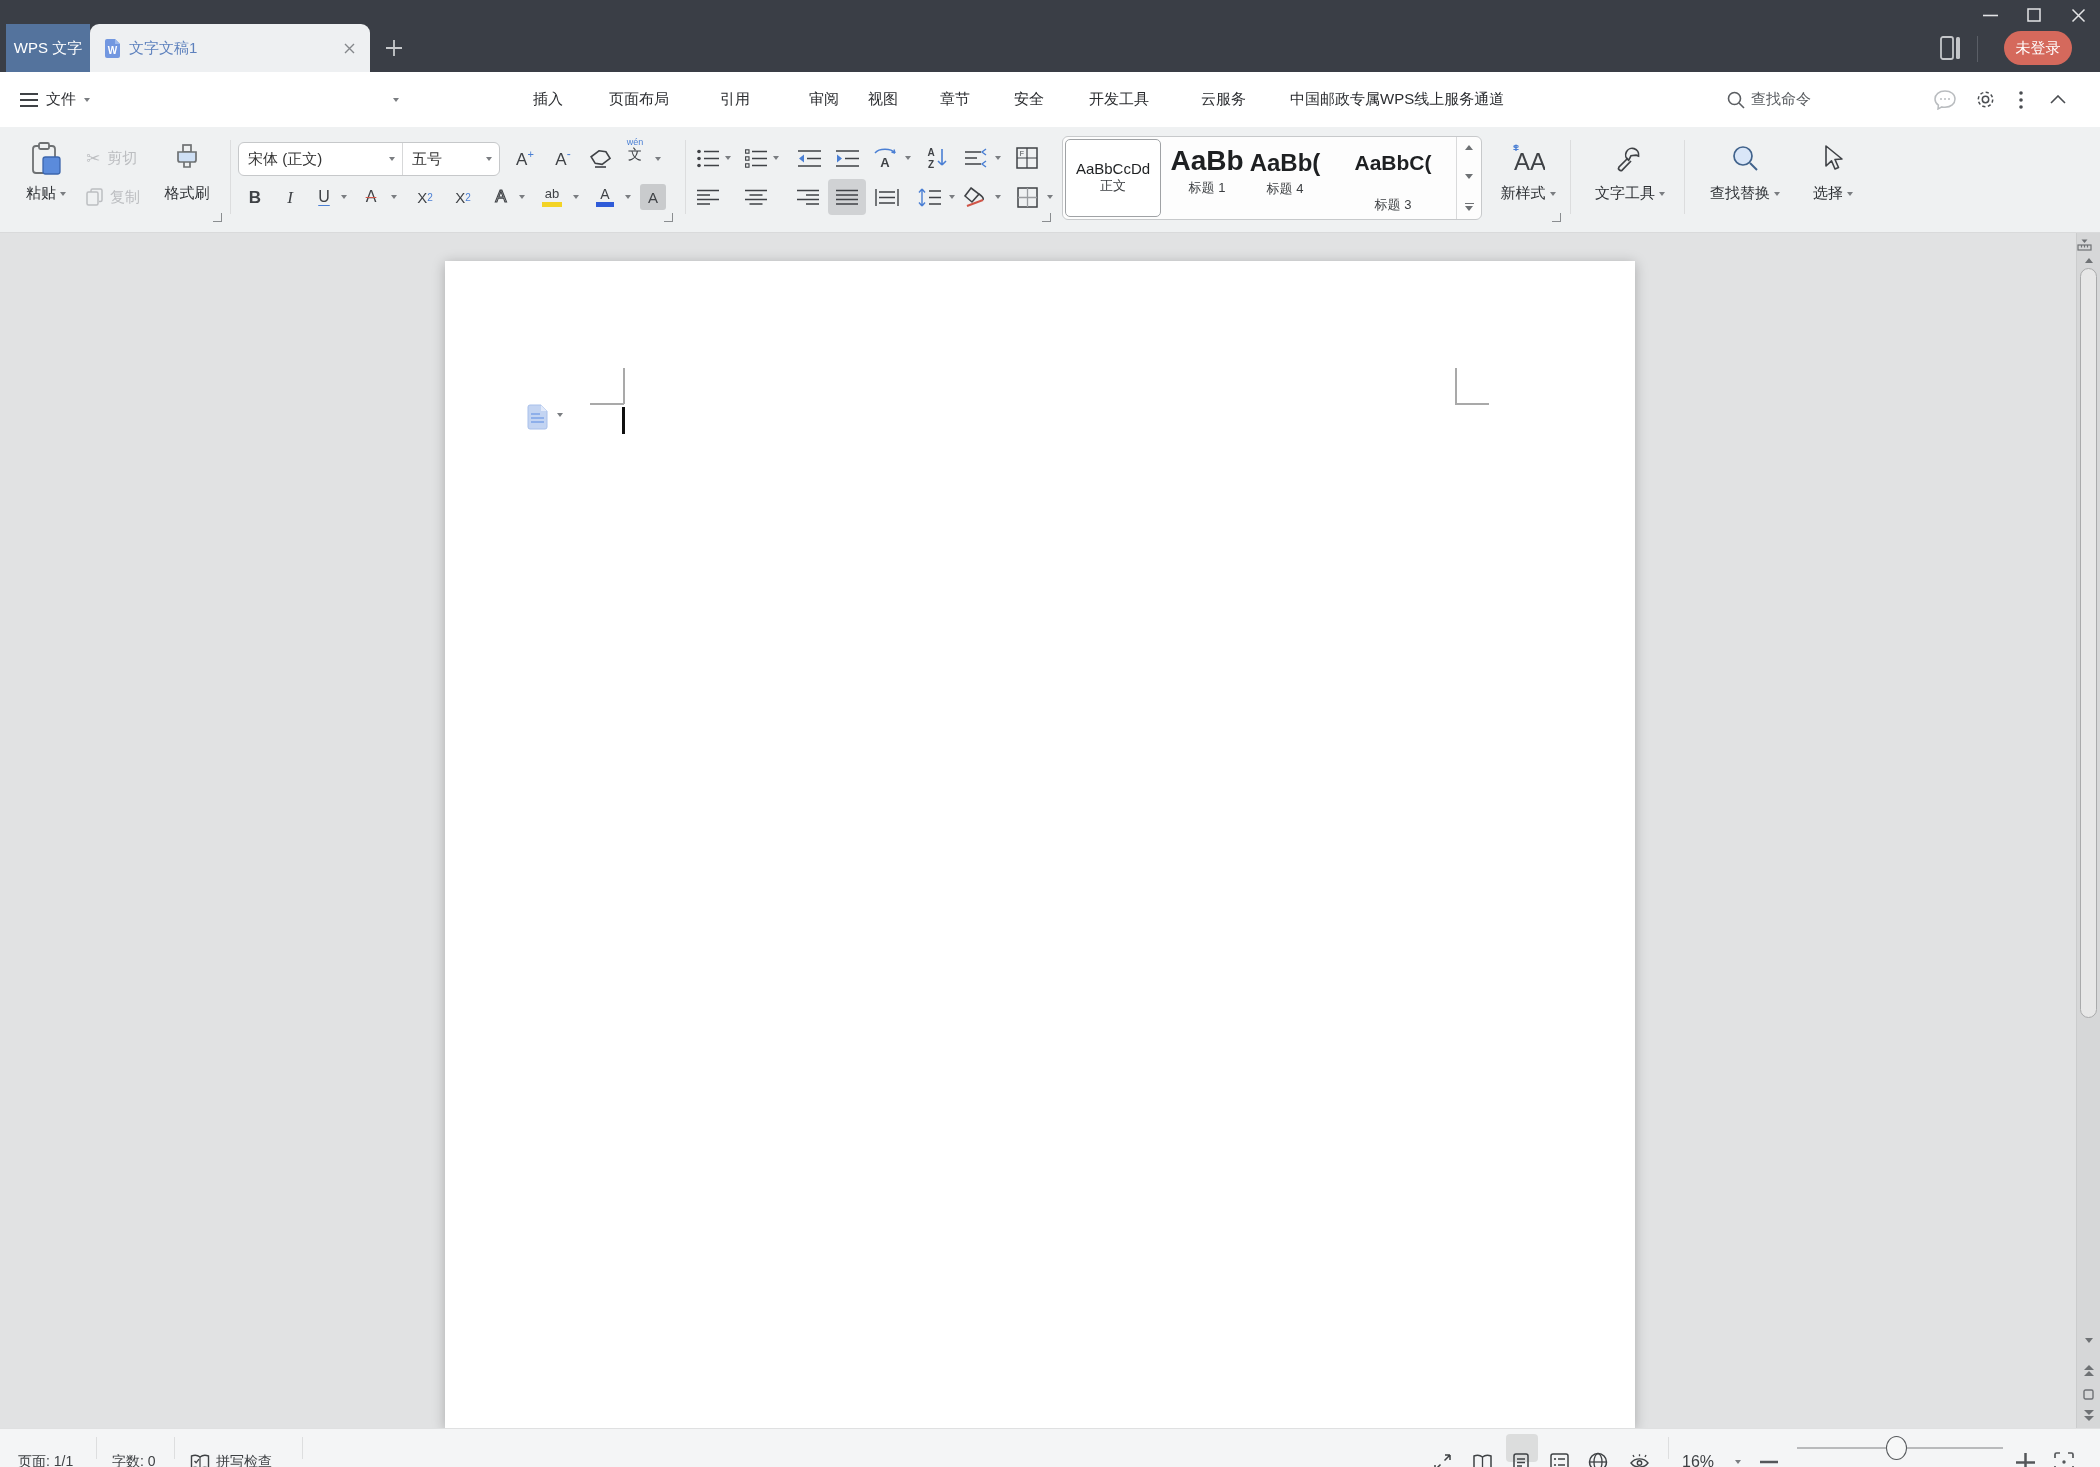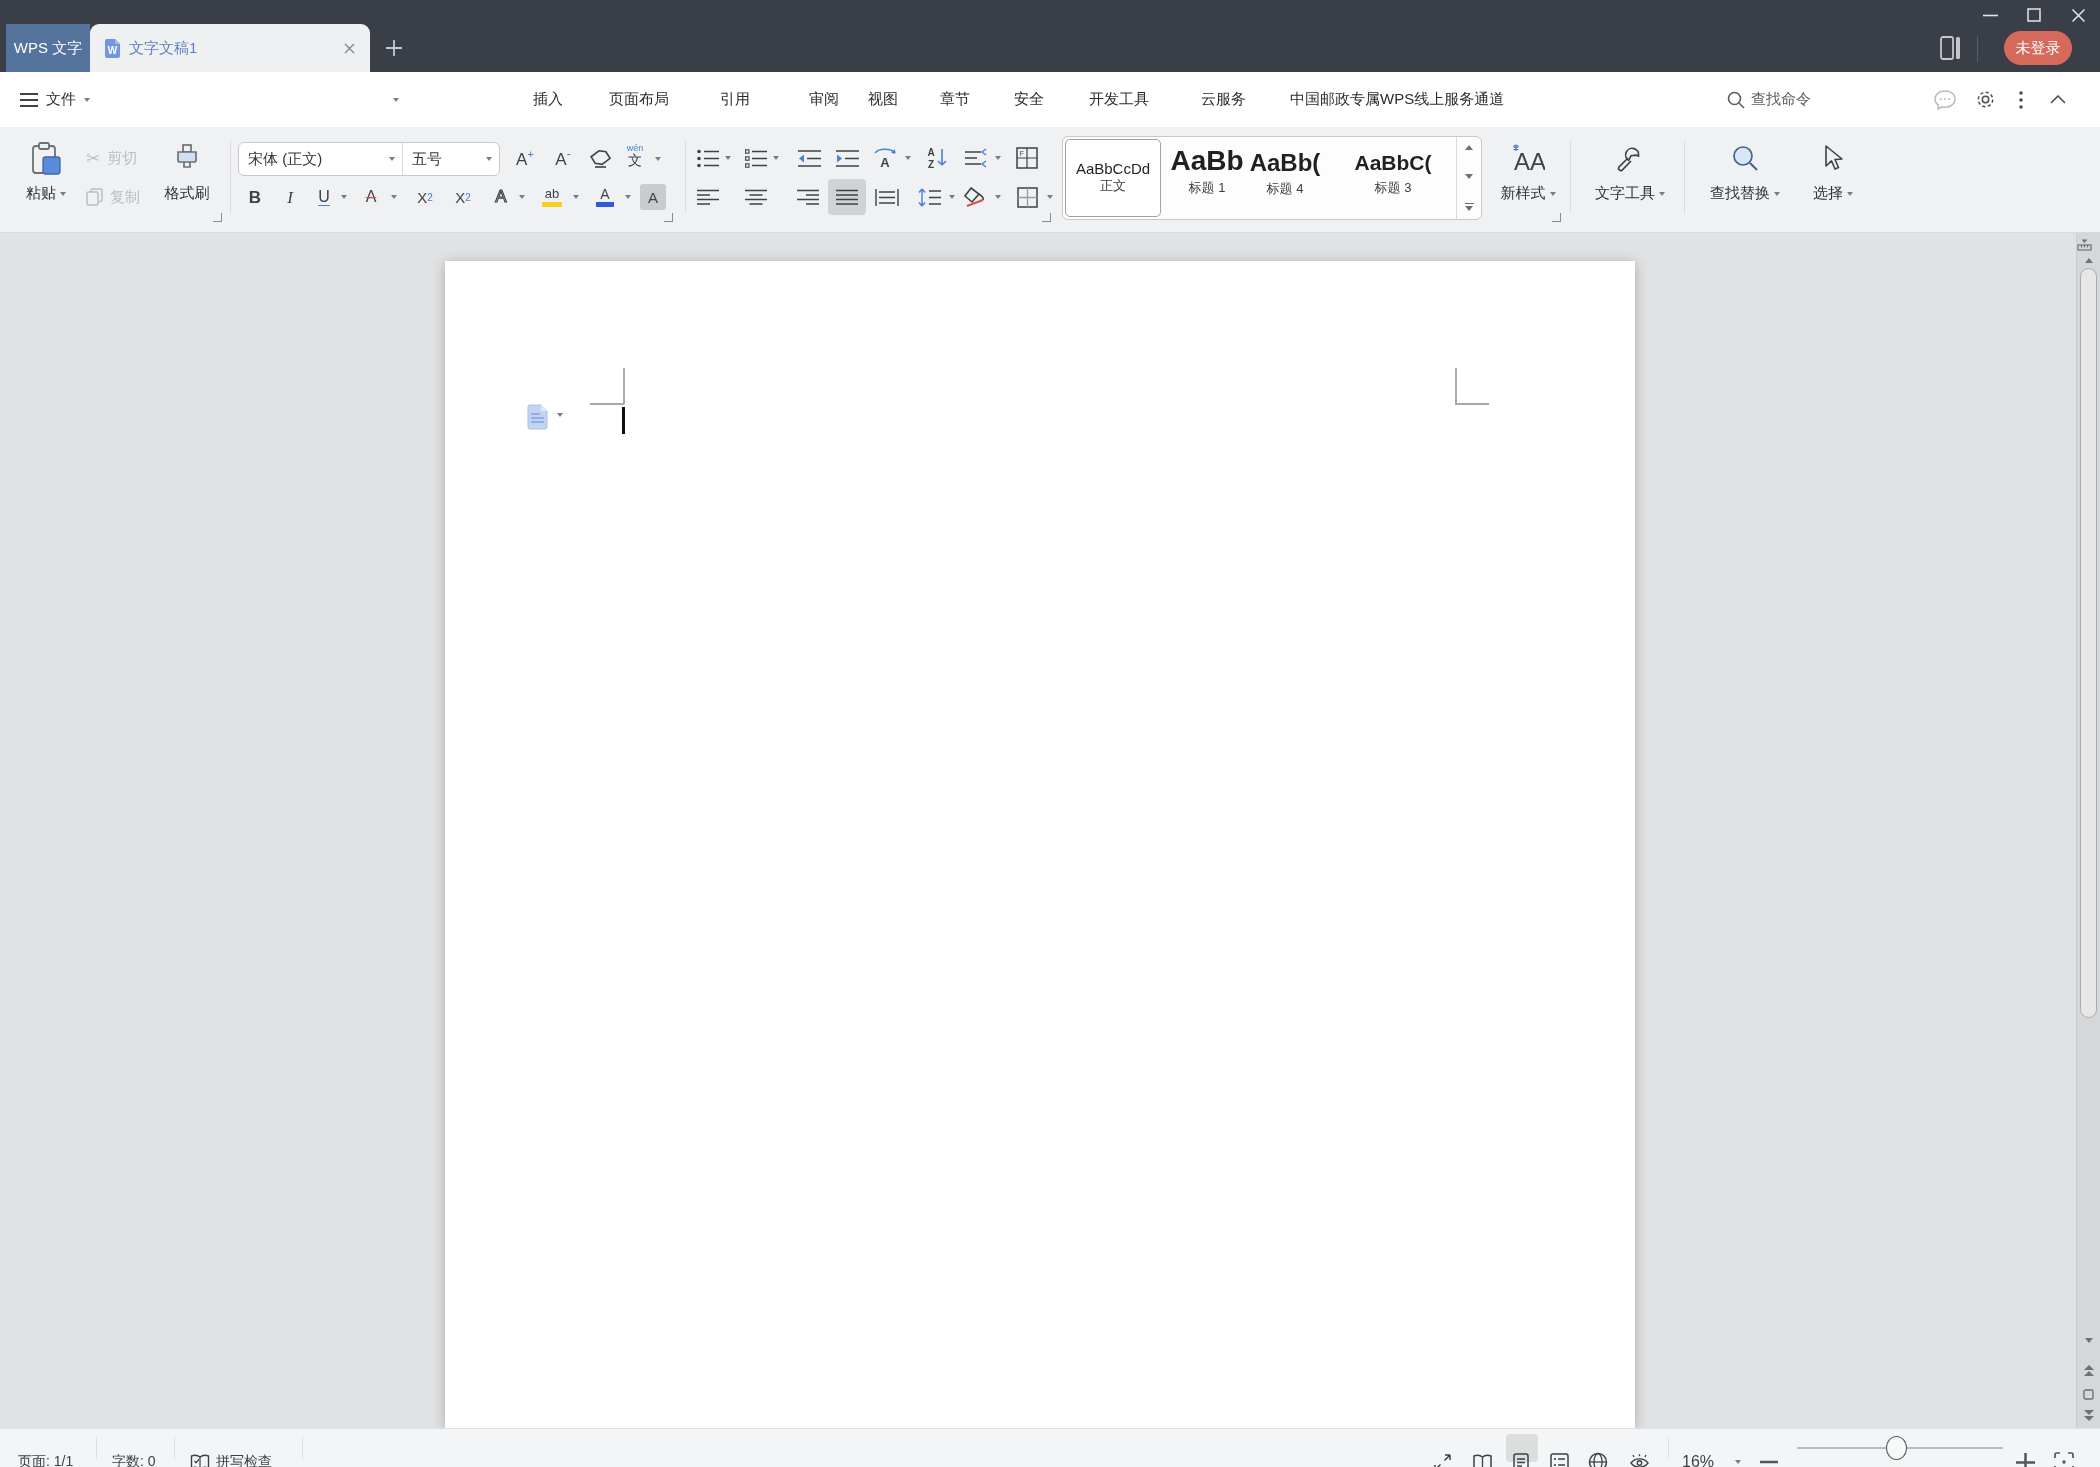--- a/index.html
+++ b/index.html
@@ -295,21 +295,21 @@
   <div class="rbtn" style="left:546px;top:15px;width:34px;height:34px">
     <span class="glyph" style="font-size:17px">A</span>
       <sup style="color:#4a7fd4;font-size:12px;margin-top:-10px">-</sup>
   </div>
   <div class="rbtn" style="left:584px;top:15px;width:34px;height:34px">
     <svg width="22" height="20" viewBox="0 0 22 20">
         <path d="M8 2 L15 2 L20 8 L13 15 L6 15 L1 9 Z" fill="none" stroke="#3f4246" stroke-width="1.6" transform="rotate(8 10 9)"></path>
         <path d="M5 18 H16" stroke="#3f4246" stroke-width="1.6"></path>
       </svg>
   </div>
-  <div class="rbtn" style="left:620px;top:11px;width:30px;height:34px;flex-direction:column">
+  <div class="rbtn" style="left:620px;top:5px;width:30px;height:34px;flex-direction:column">
     <span style="font-size:9px;color:#4a7fd4;line-height:1">wén</span>
     <span class="glyph" style="font-size:14px">文</span>
   </div>
   <div class="rbtn" style="left:652px;top:24px;width:12px;height:16px">
       <span class="dd sm"></span>
     </div>
 
   <div class="rbtn" style="left:240px;top:55px;width:30px;height:30px">
       <span class="glyph" style="font-size:17px;font-weight:bold">B</span>
     </div>
@@ -495,21 +495,21 @@
     <div class="stylecell" style="left:100px;width:88px">
       <span class="prev" style="font-size:28px;font-weight:600;margin-top:6px">AaBb</span>
       <span class="lbl">标题 1</span>
     </div>
     <div class="stylecell" style="left:178px;width:88px">
       <span class="prev" style="font-size:24px;font-weight:600;margin-top:10px">AaBb(</span>
       <span class="lbl" style="margin-top:3px">标题 4</span>
     </div>
     <div class="stylecell" style="left:280px;width:100px">
       <span class="prev" style="font-size:21px;font-weight:600;margin-top:12px">AaBbC(</span>
-      <span class="lbl" style="margin-top:4px">标题 3</span>
+      <span class="lbl" style="margin-top:21px">标题 3</span>
     </div>
     <div class="gal-scroll">
       <span class="tri-up"></span>
       <span class="tri-dn"></span>
       <span style="display:flex;flex-direction:column;align-items:center">
         <span style="width:9px;height:1.5px;background:#6e7174;margin-bottom:2px"></span>
           <span class="tri-dn"></span>
       </span>
     </div>
   </div>

